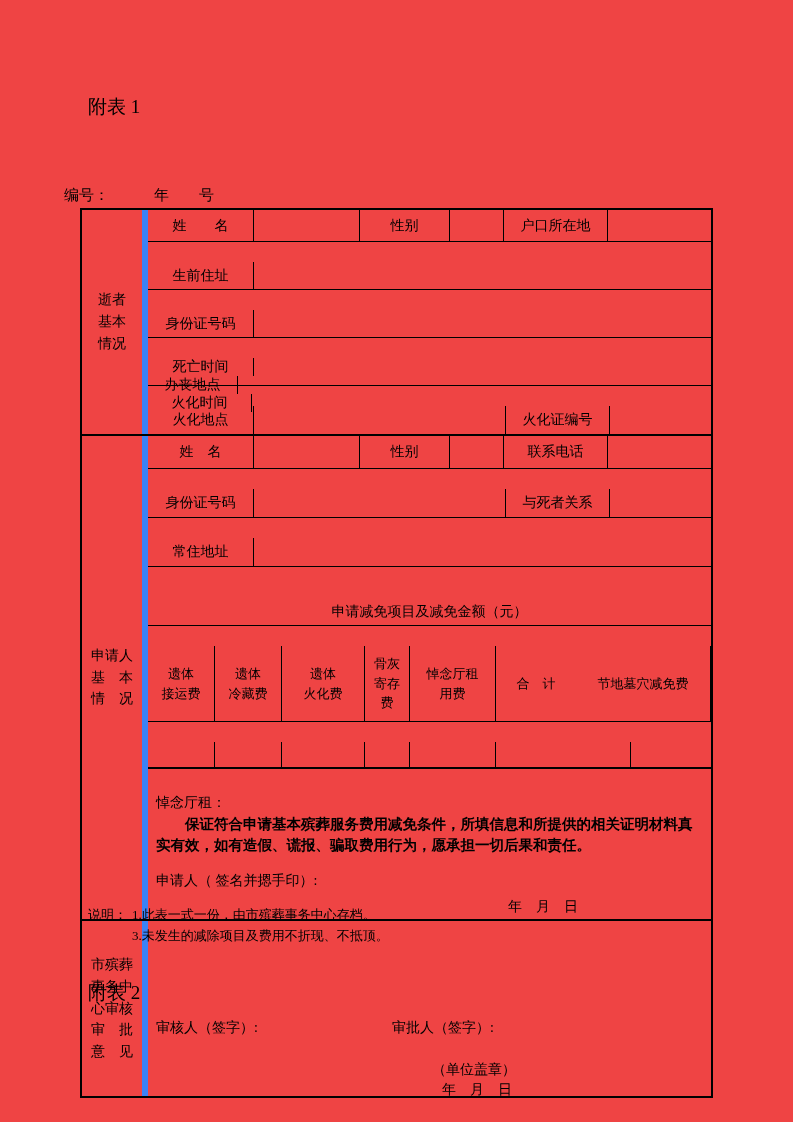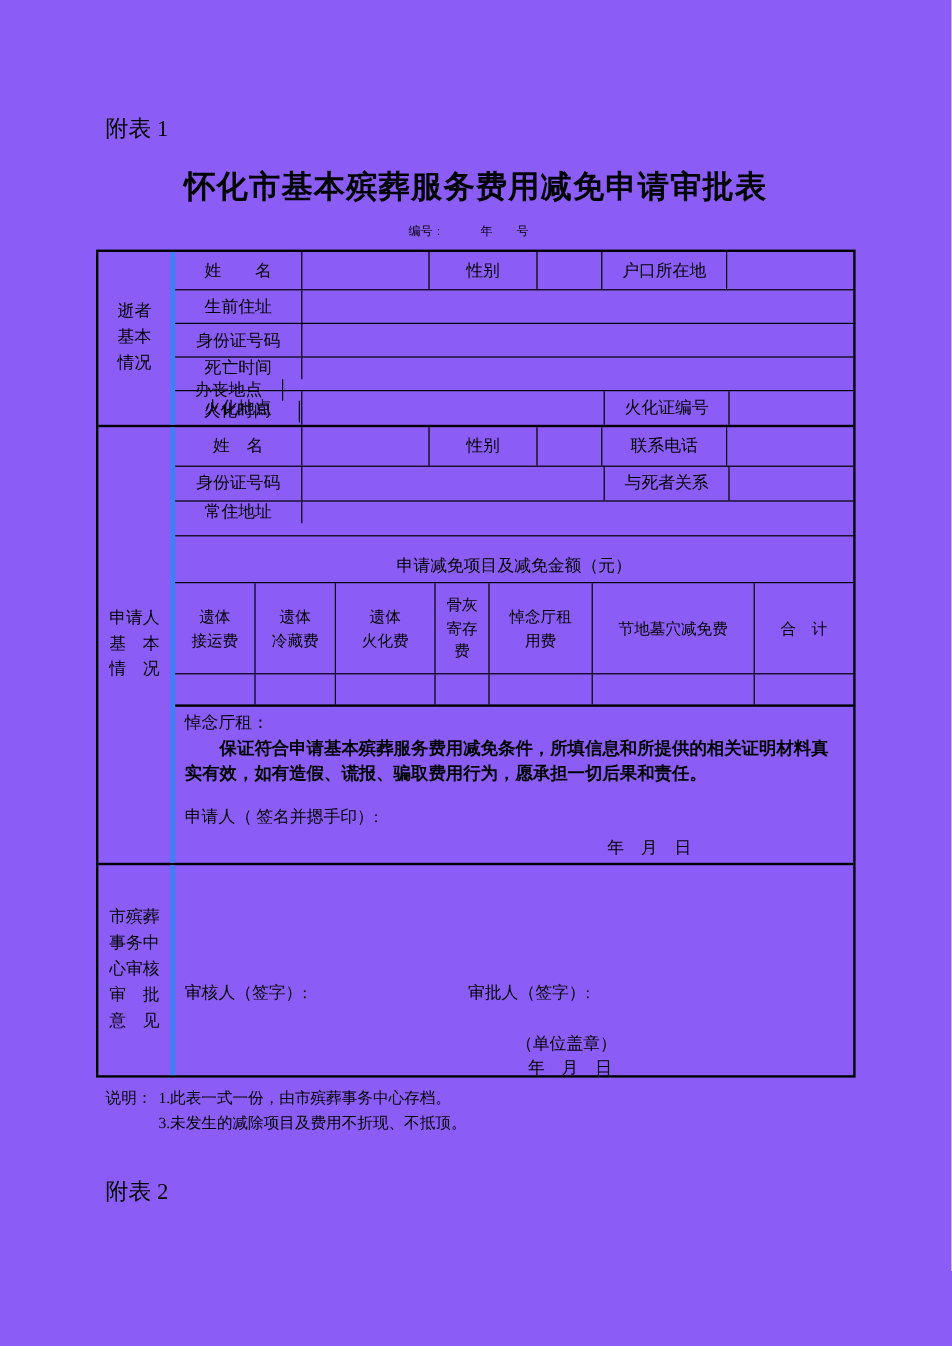--- a/index.html
+++ b/index.html
@@ -1,40 +1,40 @@
 <!DOCTYPE html>
 <html><head>
 <meta charset="utf-8">
 <style>
   html,body { margin:0; padding:0; background:#fff; }
   .page {
-    position:relative; width:793px; height:1122px; background:#8b5cf6;
+    position:relative; width:793px; height:1122px; background:#ef4444;
     font-family:"Liberation Serif", serif; color:#000; overflow:hidden;
   }
   .appendix { position:absolute; left:88px; font-size:19px; }
   .appendix.top { top:94px; }
   .appendix.bottom { top:980px; }
   .form-title {
     position:absolute; left:80px; top:138px; width:633px; text-align:center;
     font-family:"Liberation Sans", sans-serif; font-weight:bold; font-size:26px;
     letter-spacing:1px;
   }
   .serial-line {
-    position:absolute; left:80px; top:186px; width:633px; text-align:center;
-    padding-right:12px; box-sizing:border-box; font-size:10px;
+    position:absolute; left:64px; top:186px; width:633px; text-align:left;
+    padding-right:12px; box-sizing:border-box; font-size:15px;
   }
   .form { position:absolute; left:80px; top:208px; width:633px; border:2px solid #000; box-sizing:border-box; }
   .section { display:flex; }
   .section.divided { border-bottom:2px solid #000; }
   .side {
-    width:60px; flex:none; border-right:4px solid #3b82f6; display:flex;
+    width:60px; flex:none; border-right:6px solid #3b82f6; display:flex;
     flex-direction:column; justify-content:center; align-items:center;
     font-size:14px; line-height:1.55; text-align:center;
   }
-  .content { flex:1; display:flex; flex-direction:column; min-width:0; }
+  .content { flex:1; display:flex; flex-direction:column; min-width:0;gap:20px; }
   .row { display:flex; border-bottom:1px solid #000; box-sizing:border-box; }
   .row.last { border-bottom:none; }
   .row.thick { border-bottom:2px solid #000; }
   .cell {
     border-right:1px solid #000; box-sizing:border-box; display:flex;
     align-items:center; justify-content:center; font-size:14px; text-align:center;
     overflow:hidden;
   }
   .cell.end { border-right:none; }
   .w1{width:106px;flex:none;} .w2{width:106px;flex:none;} .w3{width:90px;flex:none;}
@@ -58,21 +58,20 @@
   .notes { position:absolute; left:88px; top:905px; width:625px; display:flex; font-size:13px; line-height:1.6; }
   .notes-label { flex:none; width:44px; }
   .notes-items { flex:1; }
 </style>
 </head>
 <body>
 
 <div class="page">
 
   <div class="appendix top">附表 1</div>
-  <div class="form-title">怀化市基本殡葬服务费用减免申请审批表</div>
   <div class="serial-line">编号：　　　年　　号</div>
 
   <div class="form">
 
     <div class="section divided">
       <div class="side">
         <span>逝者</span>
         <span>基本</span>
         <span>情况</span>
       </div>
@@ -124,41 +123,41 @@
           <div class="cell w4"></div>
           <div class="cell w5">联系电话</div>
           <div class="cell w6 end"></div>
         </div>
         <div class="row" style="height:29px;">
           <div class="cell w1">身份证号码</div>
           <div class="cell wm"></div>
           <div class="cell w5">与死者关系</div>
           <div class="cell w6 end"></div>
         </div>
-        <div class="row" style="height:29px;flex-direction:column;">
+        <div class="row" style="height:29px;">
           <div class="cell w1">常住地址</div>
           <div class="cell w6 end"></div>
         </div>
         <div class="row" style="height:27px;margin-top:12px;">
           <div class="cell w6 end">申请减免项目及减免金额（元）</div>
         </div>
         <div class="row" style="height:76px;">
           <div class="cell f1 fee-name">遗体
 接运费</div>
           <div class="cell f2 fee-name">遗体
 冷藏费</div>
           <div class="cell f3 fee-name">遗体
 火化费</div>
           <div class="cell f4 fee-name">骨灰
 寄存
 费</div>
           <div class="cell f5 fee-name">悼念厅租
 用费</div>
+          <div class="cell f7 end fee-name">合　计</div>
           <div class="cell f6 fee-name">节地墓穴减免费</div>
-          <div class="cell f7 end fee-name">合　计</div>
         </div>
         <div class="row thick" style="height:27px;">
           <div class="cell f1"></div>
           <div class="cell f2"></div>
           <div class="cell f3"></div>
           <div class="cell f4"></div>
           <div class="cell f5"></div>
           <div class="cell f6"></div>
           <div class="cell f7 end"></div>
         </div>

